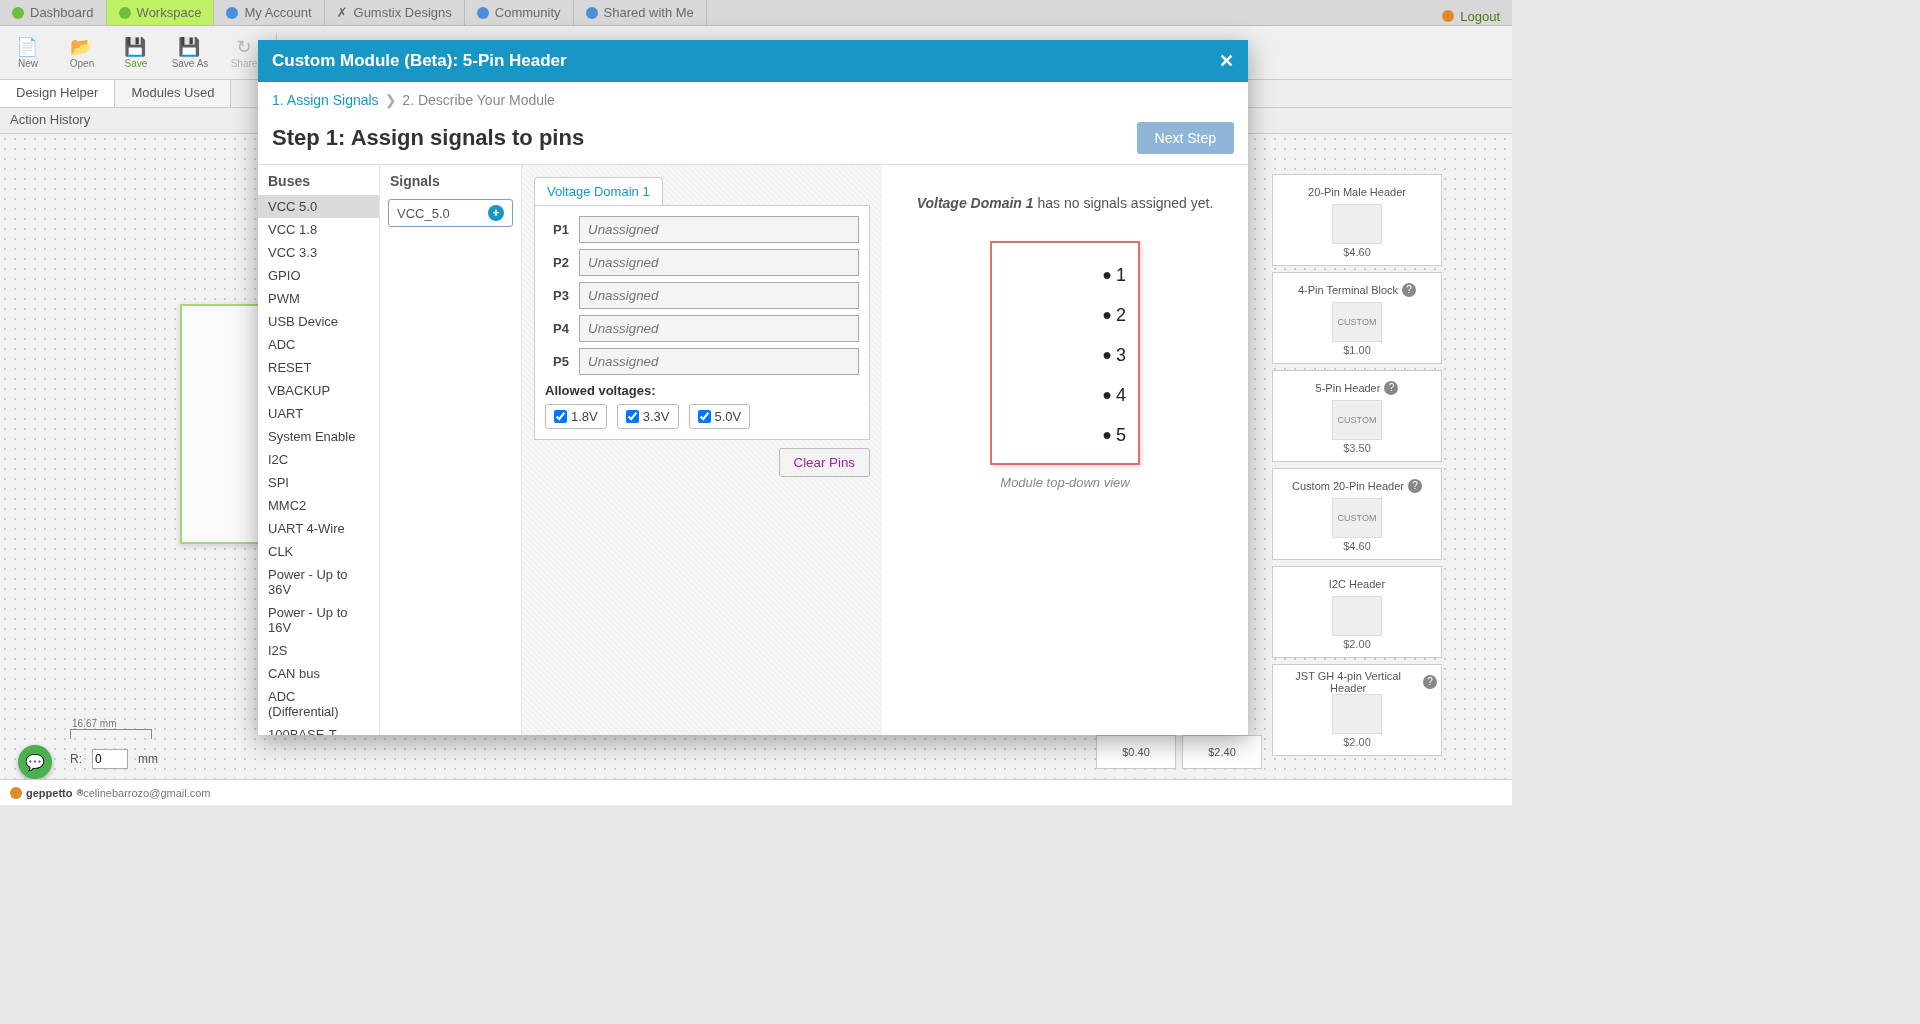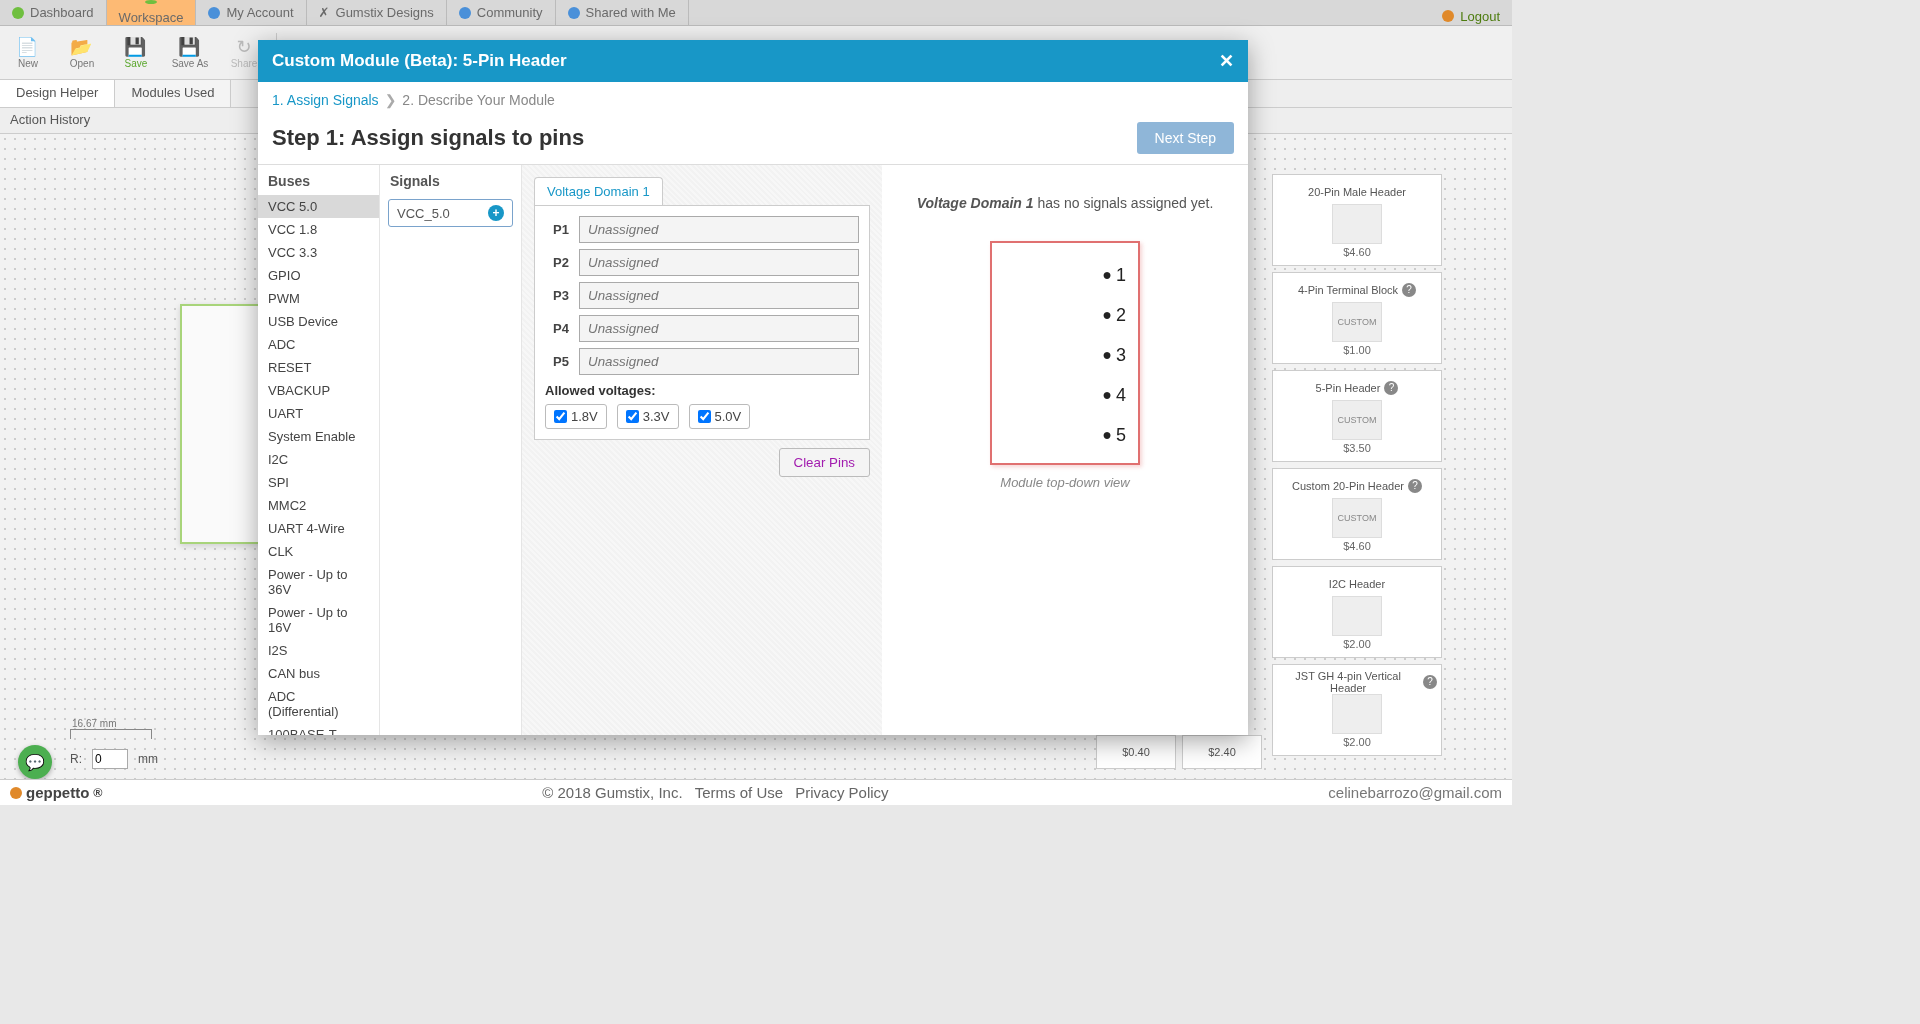--- a/index.html
+++ b/index.html
@@ -1,21 +1,21 @@
 <!DOCTYPE html>
 <html><head>
 <meta charset="utf-8">
 <style>
 * { box-sizing: border-box; margin: 0; padding: 0; }
 body { font-family: Arial, Helvetica, sans-serif; font-size: 13px; color: #333; background: #e8e8e8; overflow: hidden; width: 1512px; height: 805px; position: relative; }
 
 
 .topnav { display: flex; background: #d8d8d8; height: 26px; border-bottom: 1px solid #bbb; }
 .topnav .tab { display: flex; align-items: center; padding: 0 12px; border-right: 1px solid #bbb; color: #6a6a6a; cursor: pointer; gap: 6px; }
-.topnav .tab.active { background: #fdba74; flex-direction: column; }
+.topnav .tab.active { background: #bef264; }
 .topnav .spacer { flex: 1; }
 .topnav .logout { padding: 16px 12px; display: flex; align-items: center; color: #4d7c0f; gap: 6px; }
 
 .icon-circle { width: 12px; height: 12px; border-radius: 50%; display: inline-block; }
 .ic-green { background: #6fbf3f; }
 .ic-blue { background: #4a90d9; }
 .ic-orange { background: #e0892a; }
 
 
 .toolbar { display: flex; height: 54px; background: #f0f0f0; border-bottom: 1px solid #ccc; padding: 4px 6px; gap: 10px; align-items: center; }
@@ -44,21 +44,21 @@
 
 .catalog { position: absolute; right: 10px; top: 40px; width: 230px; display: flex; flex-direction: column; gap: 6px; }
 .cat-card { flex: 1; background: #fff; border: 1px solid #ccc; padding: 6px 4px; font-size: 11px; text-align: center; color: #555; }
 .cat-card.side { width: 170px; }
 .cat-title { height: 22px; display: flex; align-items: center; justify-content: center; gap: 4px; }
 .cat-body { height: 56px; display: flex; align-items: center; justify-content: space-around; flex-direction: column; }
 .cat-thumb { width: 50px; height: 40px; background: #eee; border: 1px solid #ddd; display: flex; align-items: center; justify-content: center; font-size: 9px; color: #888; }
 .cat-price { color: #666; }
 
 
-.bottombar { position: absolute; bottom: 0; left: 0; right: 0; height: 26px; background: #fff; border-top: 1px solid #ccc; display: flex; align-items: center; padding: 0 10px; font-size: 15px; color: #666; }
+.bottombar { position: absolute; bottom: 0; left: 0; right: 0; height: 26px; background: #fff; border-top: 1px solid #ccc; display: flex; align-items: center; padding: 0 10px; font-size: 11px; color: #666; }
 .bottombar .logo { display: flex; align-items: center; gap: 4px; font-weight: bold; color: #444; }
 .bottombar .center { flex: 1; text-align: center; }
 .bottombar .center a { color: #666; text-decoration: none; margin-left: 8px; }
 .bottombar .email { color: #777; }
 
 
 .chat-widget { position: absolute; bottom: 26px; left: 18px; width: 34px; height: 34px; border-radius: 50%; background: #4caf50; display: flex; align-items: center; justify-content: center; color: #fff; font-size: 16px; box-shadow: 0 2px 5px rgba(0,0,0,0.3); }
 .modal { position: absolute; left: 258px; top: 40px; width: 990px; background: #fff; box-shadow: 0 6px 24px rgba(0,0,0,0.35); }
 .modal-header { background: #1897c7; color: #fff; padding: 10px 14px; font-size: 17px; font-weight: bold; display: flex; justify-content: space-between; align-items: center; }
 .modal-header .close { cursor: pointer; font-size: 18px; }
@@ -249,25 +249,20 @@
 <div class="chat-widget">
     <span>💬</span>
   </div>
 
 <div class="bottombar">
   <div class="logo">
       <span class="icon-circle ic-orange"></span>
       <span>geppetto</span>
       <sup>®</sup>
     </div>
-  <div class="center">
-    <span>© 2018 Gumstix, Inc.</span>
-    <a>Terms of Use</a>
-    <a>Privacy Policy</a>
-  </div>
   <div class="email">celinebarrozo@gmail.com</div>
 </div>
 
 <div class="modal">
   <div class="modal-header">
     <span>Custom Module (Beta): 5-Pin Header</span>
     <span class="close">✕</span>
   </div>
   <div class="modal-crumb">
     <span class="step1">1. Assign Signals</span>

